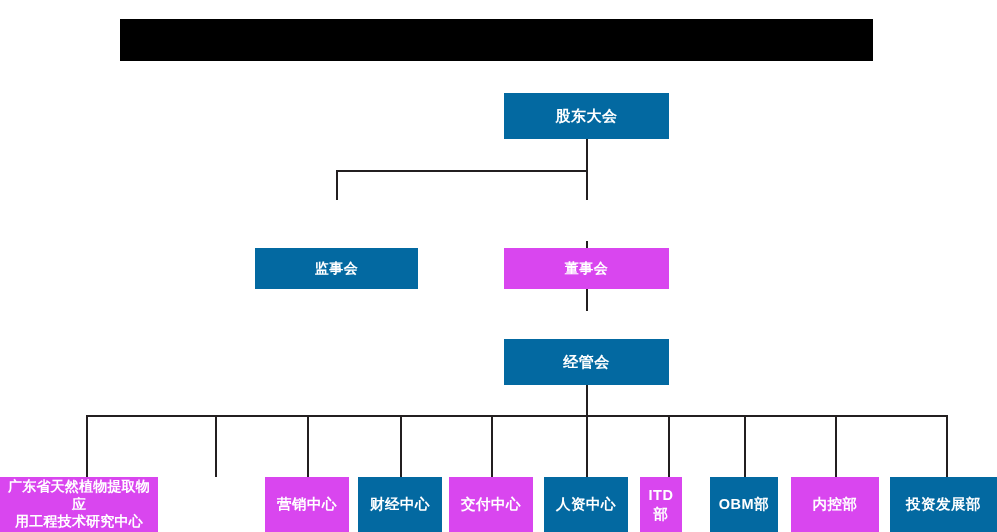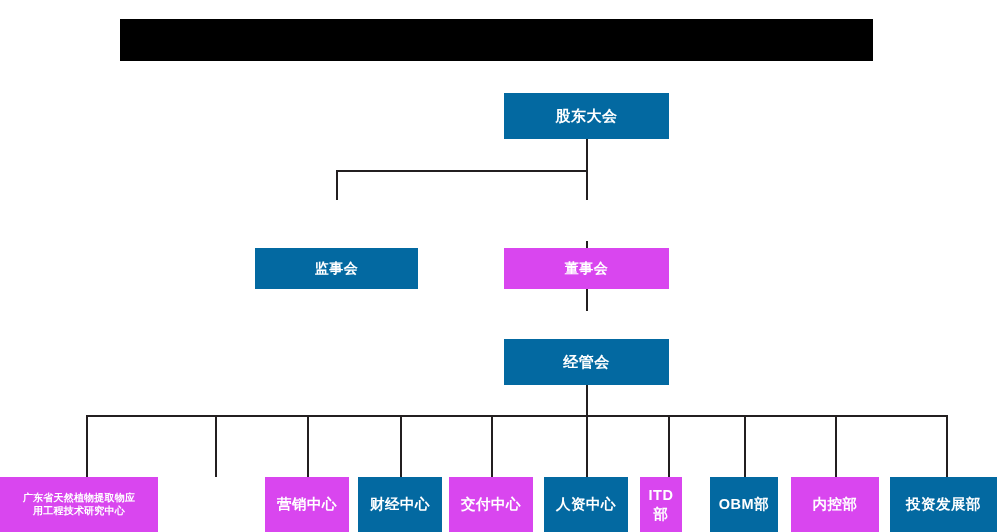--- a/index.html
+++ b/index.html
@@ -50,21 +50,21 @@
     line-height: 1.28;
     letter-spacing: 0.5px;
     padding: 2px 4px;
   }
   .node.deep  { background: #0369a1; align-items: center; }
   .node.light { background: #d946ef; }
   .node.lvl1  { font-size: 15px; }
   .node.lvl2  { font-size: 14px; margin-top: 48px; }
   .node.lvl3  { font-size: 15px; }
   .node.leaf  { font-size: 14.5px; }
-  .node.leaf.small { font-size: 10px; letter-spacing: 0.2px; }
+  .node.leaf.small { font-size: 14px; letter-spacing: 0.2px; }
 </style>
 </head>
 <body>
 
 <div id="canvas">
 
   <div class="title-bar"></div>
 
   <div class="conn-v" style="left:586px; top:139px; height:32px;"></div>
 

